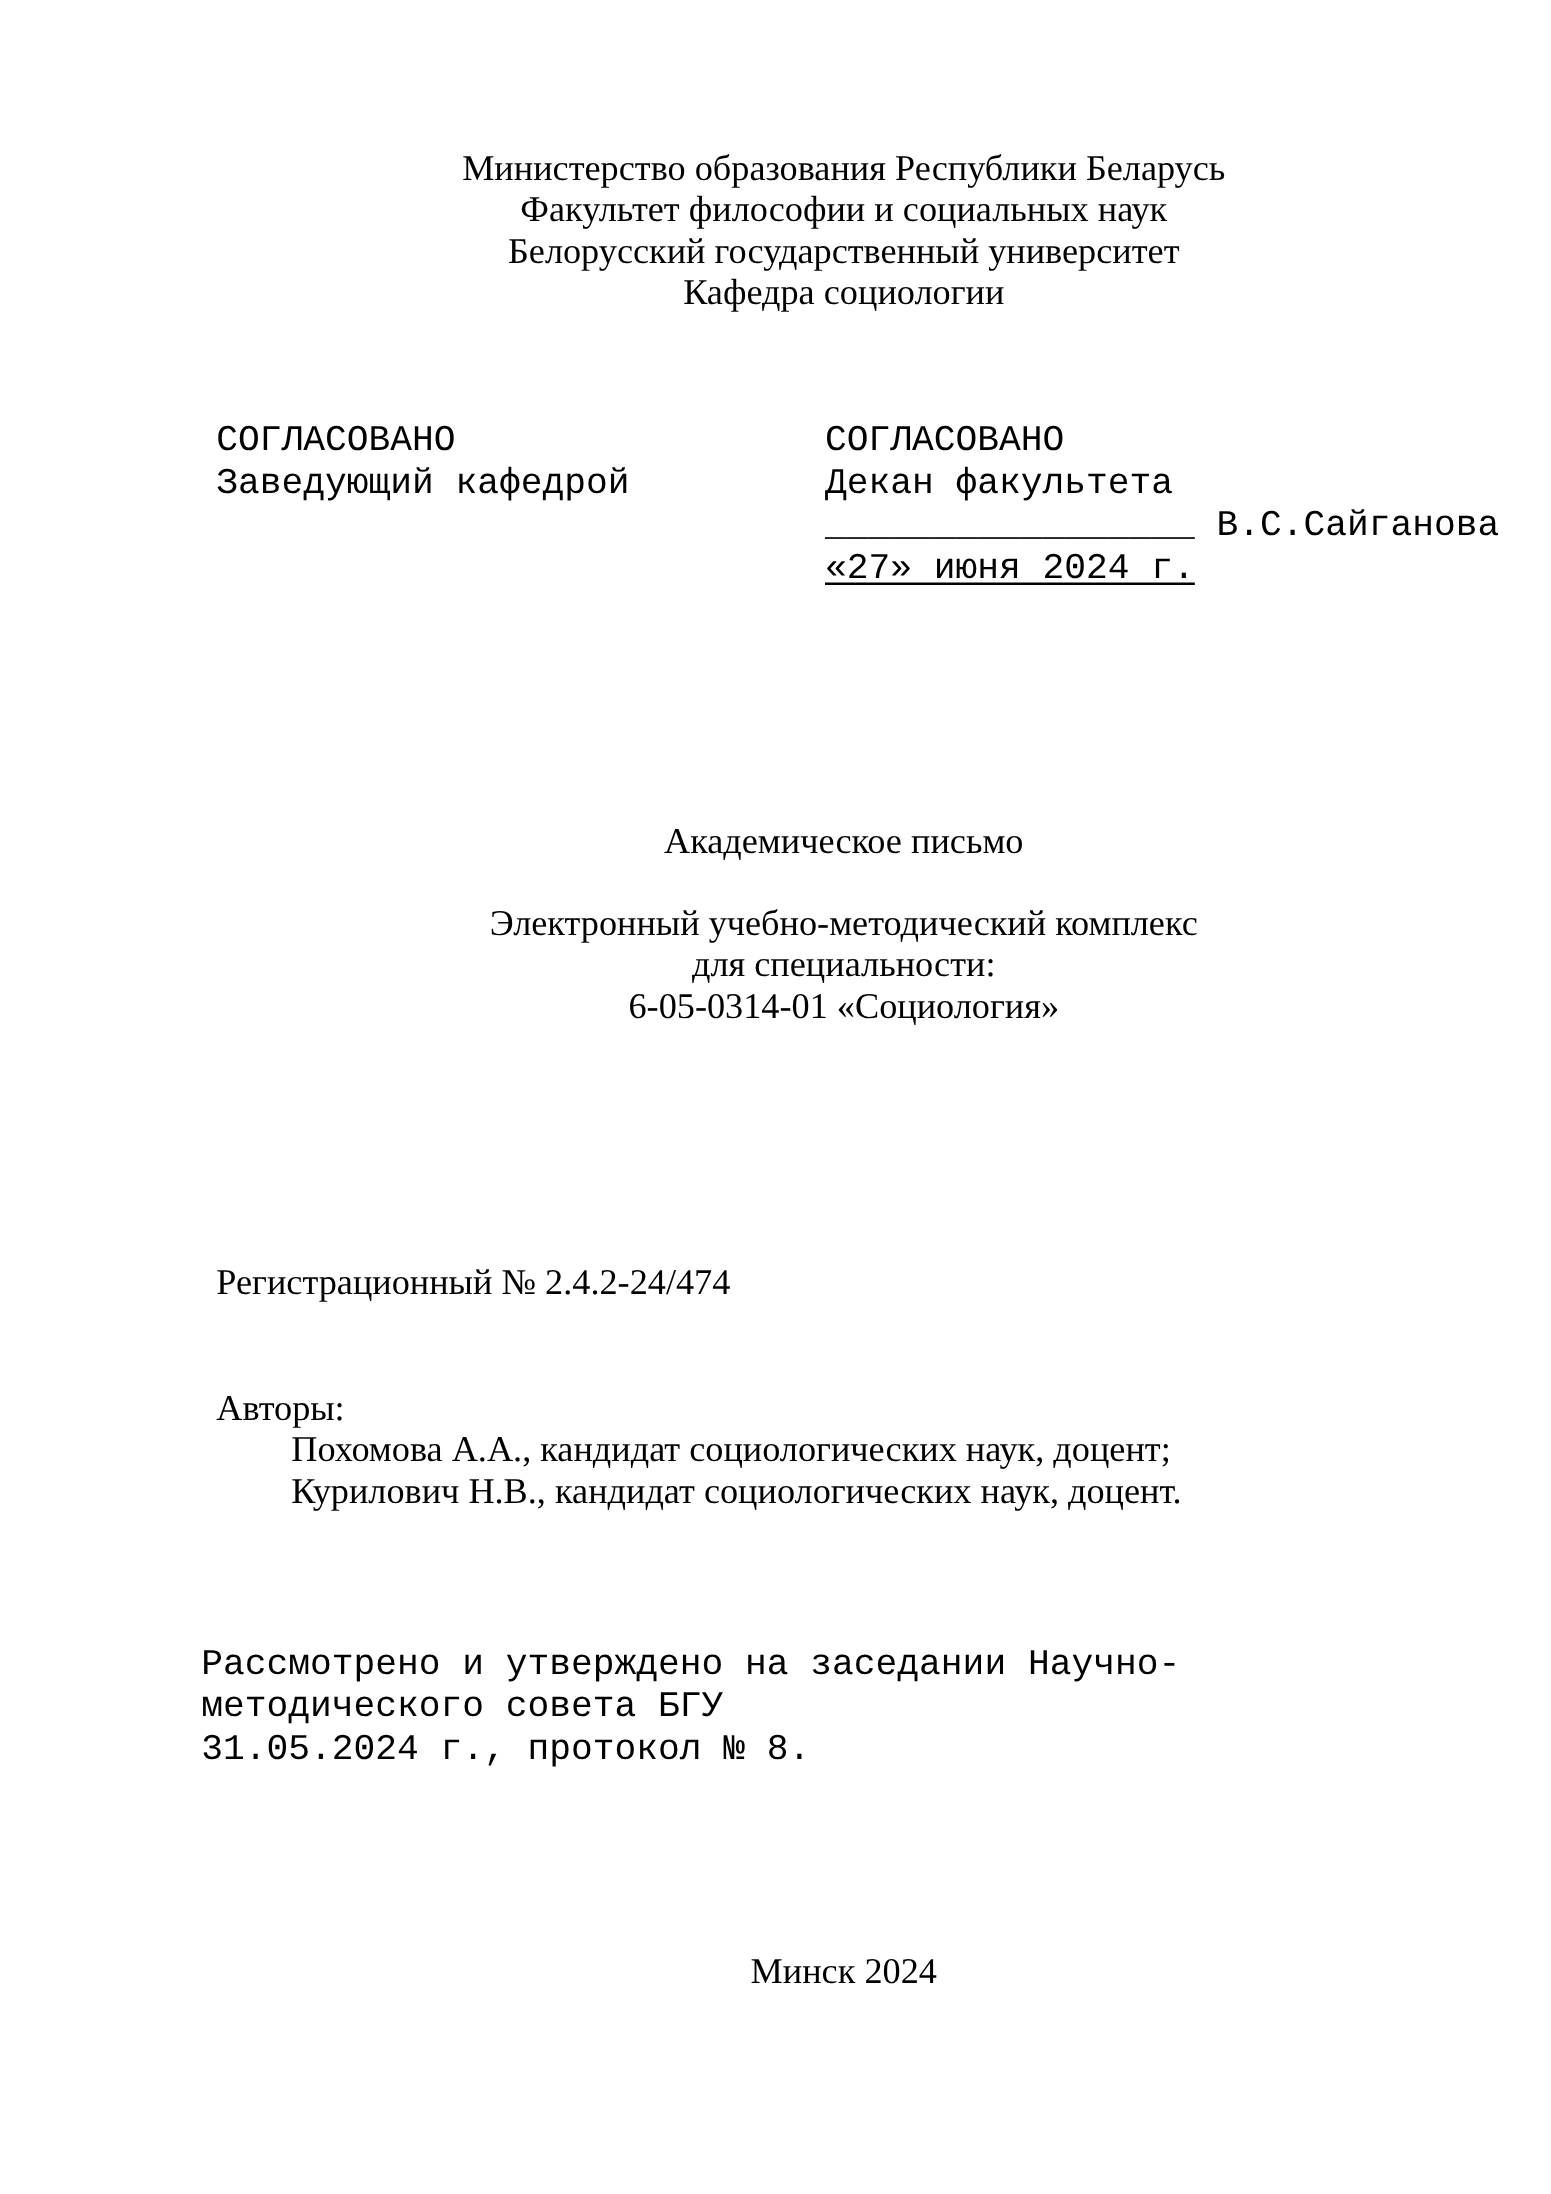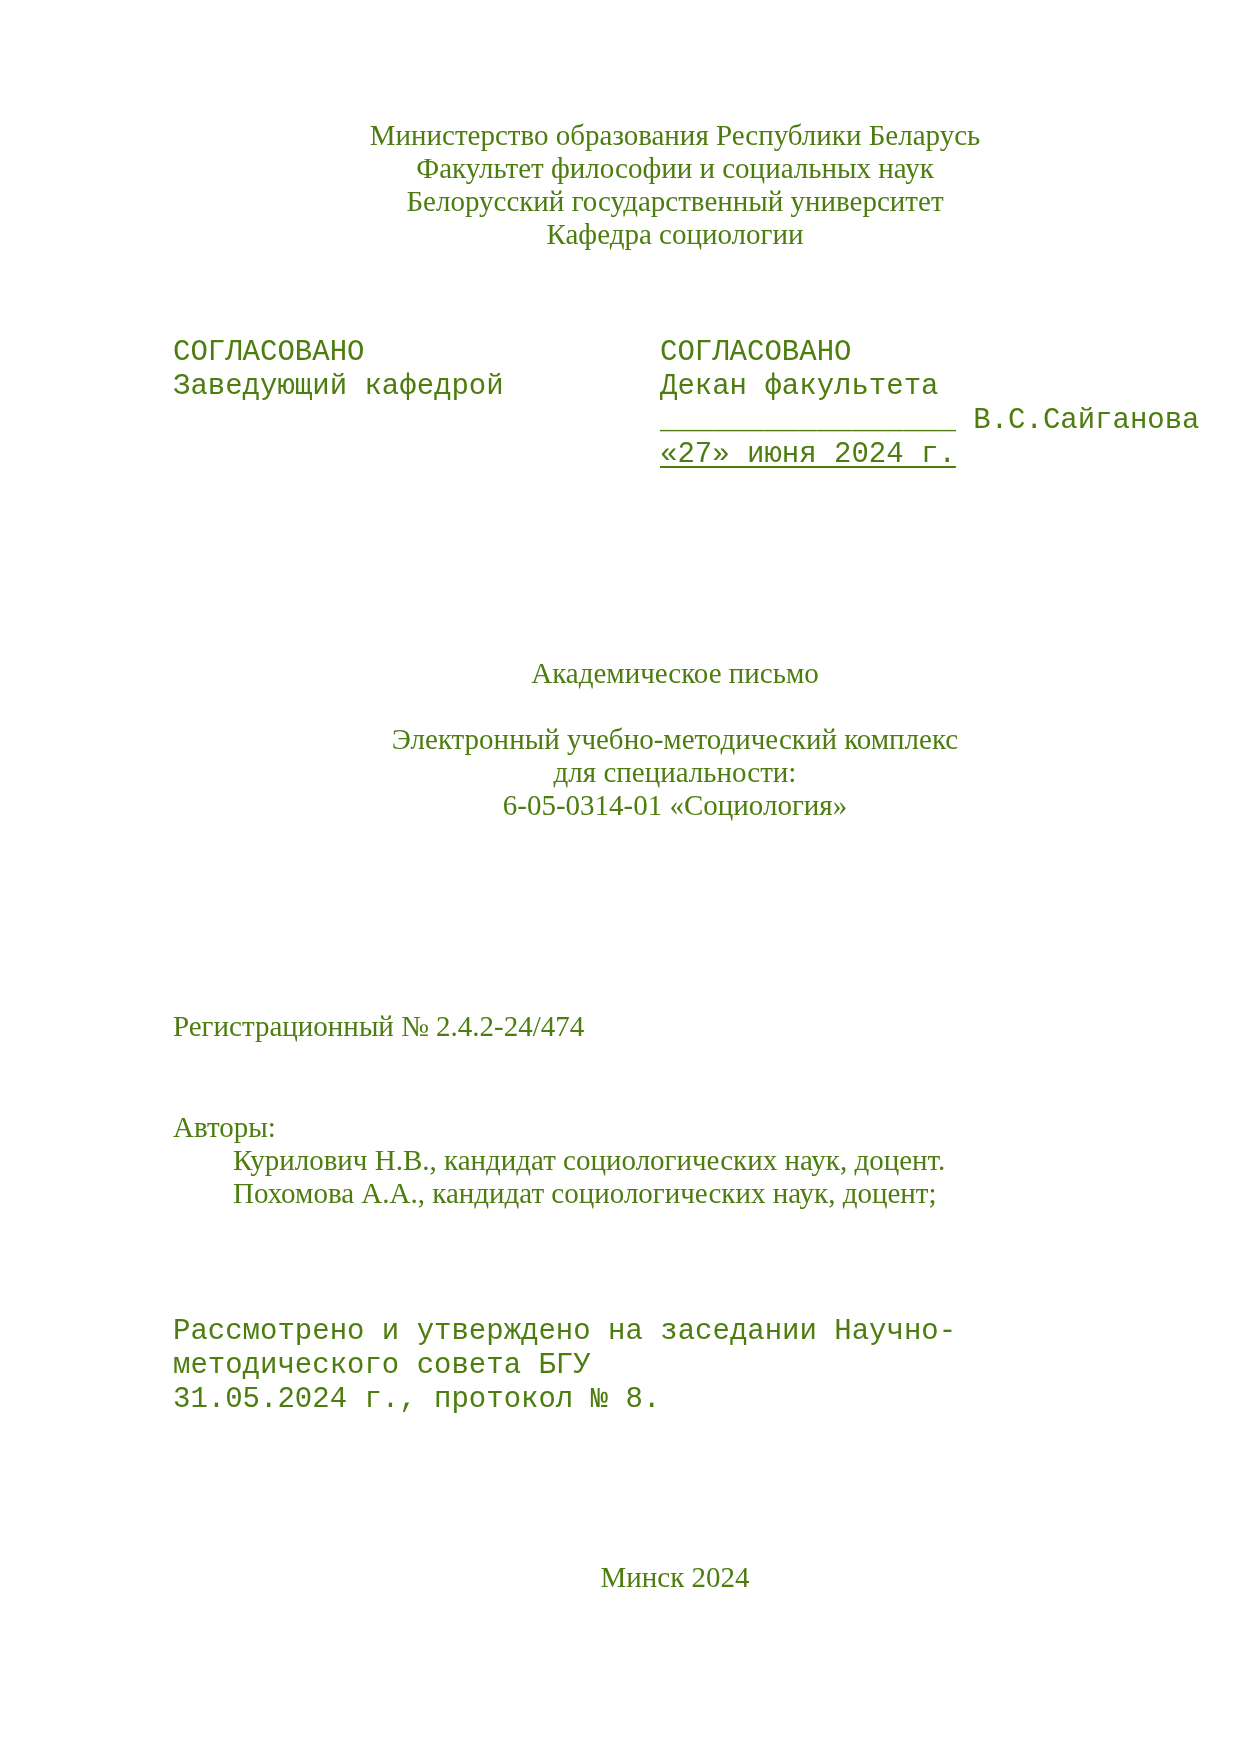--- a/index.html
+++ b/index.html
@@ -7,21 +7,21 @@
     padding: 0;
     background: #ffffff;
   }
   .page {
     position: relative;
     width: 1241px;
     height: 1755px;
     background: #ffffff;
     font-family: "Liberation Serif", "DejaVu Serif", serif;
     font-size: 29px;
-    color: #4d7c0f;
+    color: #000000;
     overflow: hidden;
   }
   .abs { position: absolute; }
   .centered {
     left: 173px;
     width: 1004px;
     text-align: center;
   }
   .lh33 { line-height: 33px; }
   .lh34 { line-height: 34px; font-family: Liberation Mono, monospace; }
@@ -59,24 +59,24 @@
     <div class="blank-line"></div>
     <div>Электронный учебно-методический комплекс</div>
     <div>для специальности:</div>
     <div>6-05-0314-01 «Социология»</div>
   </div>
 
   <div class="abs lh33" style="left:173px; top:1010px;">Регистрационный № 2.4.2-24/474</div>
 
   <div class="abs lh33" style="left:173px; top:1111px; width:1004px;">
     <div>Авторы:</div>
+    <div class="indent">Похомова А.А., кандидат социологических наук, доцент;</div>
     <div class="indent">Курилович Н.В., кандидат социологических наук, доцент.</div>
-    <div class="indent">Похомова А.А., кандидат социологических наук, доцент;</div>
   </div>
 
-  <div class="abs lh34" style="left:173px; top:1315px; width:1004px;">
+  <div class="abs lh34" style="left:161px; top:1315px; width:1004px;">
     <div>Рассмотрено и утверждено на заседании Научно-методического совета БГУ</div>
     <div>31.05.2024 г., протокол № 8.</div>
   </div>
 
   <div class="abs centered lh33" style="top:1561px;">Минск 2024</div>
 
 </div>
 
 </body></html>

